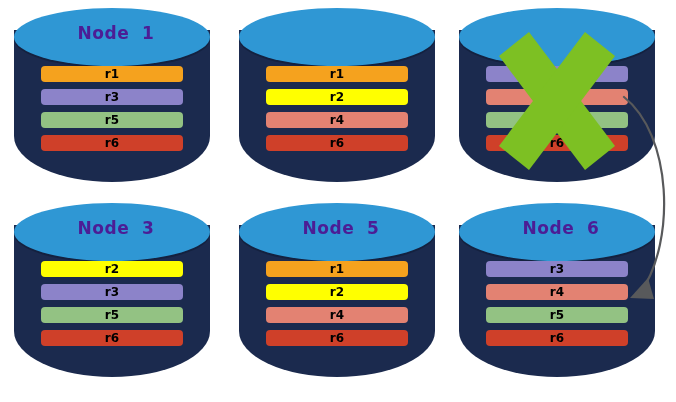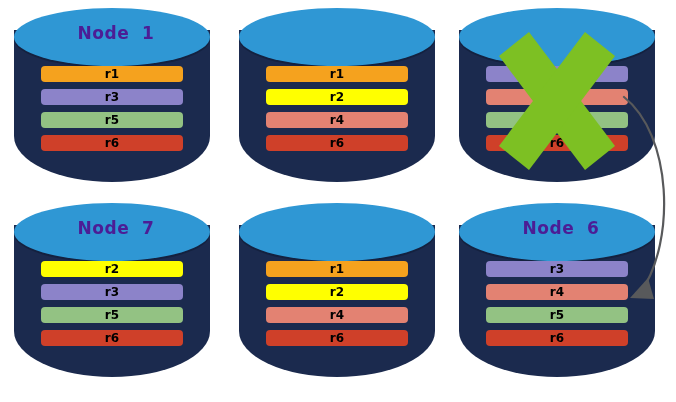--- a/index.html
+++ b/index.html
@@ -154,33 +154,34 @@
         <polygon points="26,38 56,14 142,128 112,152"></polygon>
         <polygon points="142,38 112,14 26,128 56,152"></polygon>
       </g>
     </svg>
   </div>
 
   <div class="node" style="left:14px; top:203px;">
     <div class="cyl-body"></div>
     <div class="cyl-body-top-cover"></div>
     <div class="cyl-top"></div>
-    <div class="node-title">Node  7</div>
+    <div class="node-title">Node  3</div>
     <div class="bars">
       <div class="bar" style="background: rgb(255, 255, 0);">r2</div>
       <div class="bar" style="background: rgb(140, 131, 201);">r3</div>
       <div class="bar" style="background: rgb(147, 194, 131);">r5</div>
       <div class="bar" style="background: rgb(207, 64, 41);">r6</div>
     </div>
   </div>
 
   <div class="node" style="left:239px; top:203px;">
     <div class="cyl-body"></div>
     <div class="cyl-body-top-cover"></div>
     <div class="cyl-top"></div>
+    <div class="node-title">Node  5</div>
     <div class="bars">
       <div class="bar" style="background: rgb(245, 162, 30);">r1</div>
       <div class="bar" style="background: rgb(255, 255, 0);">r2</div>
       <div class="bar" style="background: rgb(227, 130, 114);">r4</div>
       <div class="bar" style="background: rgb(207, 64, 41);">r6</div>
     </div>
   </div>
 
   <div class="node" style="left:459px; top:203px;padding-left:24px;">
     <div class="cyl-body"></div>

